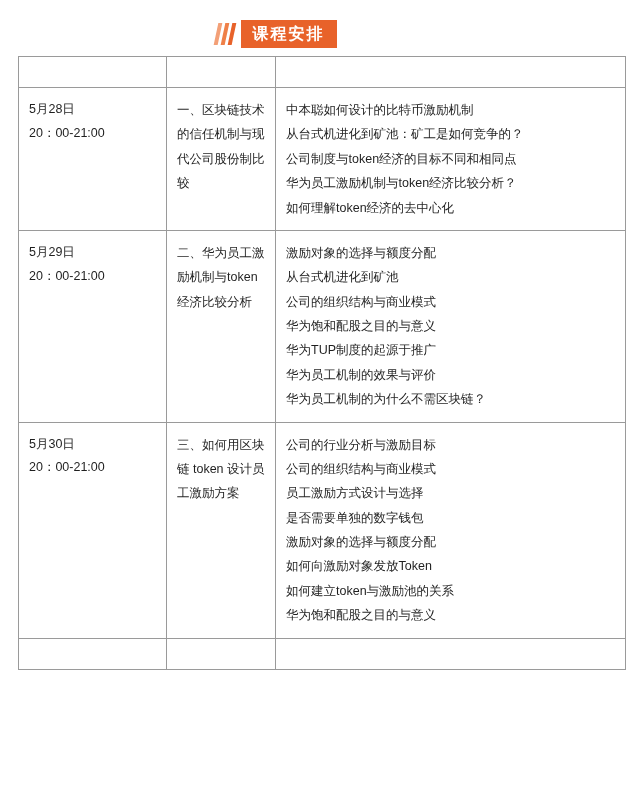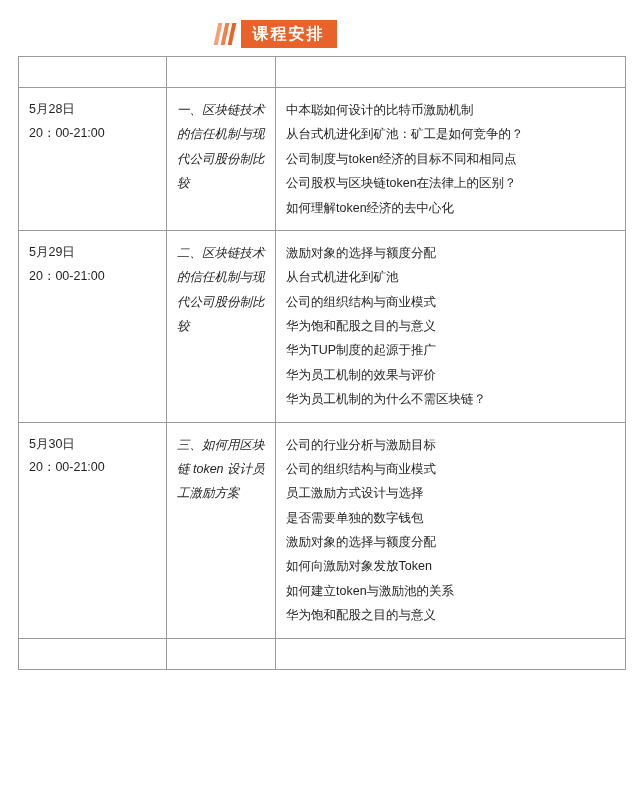--- a/index.html
+++ b/index.html
@@ -86,21 +86,20 @@
   tr.spacer-row td {
     height: 30px;
     padding: 0;
   }
 
   .date-line {
     white-space: nowrap;
   }
   .topic-text {
     line-height: 1.95;
-    font-style: italic;
   }
   .point {
     line-height: 1.95;
     white-space: nowrap;
     overflow: hidden;
     text-overflow: ellipsis;
   }
 </style>
 </head>
 <body>
@@ -133,32 +132,32 @@
             <div class="date-line">5月28日</div>
             <div class="date-line">20：00-21:00</div>
           </td>
           <td class="col-topic">
             <div class="topic-text">一、区块链技术的信任机制与现代公司股份制比较</div>
           </td>
           <td class="col-points">
             <div class="point">中本聪如何设计的比特币激励机制</div>
             <div class="point">从台式机进化到矿池：矿工是如何竞争的？</div>
             <div class="point">公司制度与token经济的目标不同和相同点</div>
-            <div class="point">公司股权与区块链token在法律上的区别？</div>
+            <div class="point">华为员工激励机制与token经济比较分析？</div>
             <div class="point">如何理解token经济的去中心化</div>
           </td>
         </tr>
 
         <tr>
           <td class="col-date">
             <div class="date-line">5月29日</div>
             <div class="date-line">20：00-21:00</div>
           </td>
           <td class="col-topic">
-            <div class="topic-text">二、区块链技术的信任机制与现代公司股份制比较</div>
+            <div class="topic-text">二、华为员工激励机制与token经济比较分析</div>
           </td>
           <td class="col-points">
             <div class="point">激励对象的选择与额度分配</div>
             <div class="point">从台式机进化到矿池</div>
             <div class="point">公司的组织结构与商业模式</div>
             <div class="point">华为饱和配股之目的与意义</div>
             <div class="point">华为TUP制度的起源于推广</div>
             <div class="point">华为员工机制的效果与评价</div>
             <div class="point">华为员工机制的为什么不需区块链？</div>
           </td>

